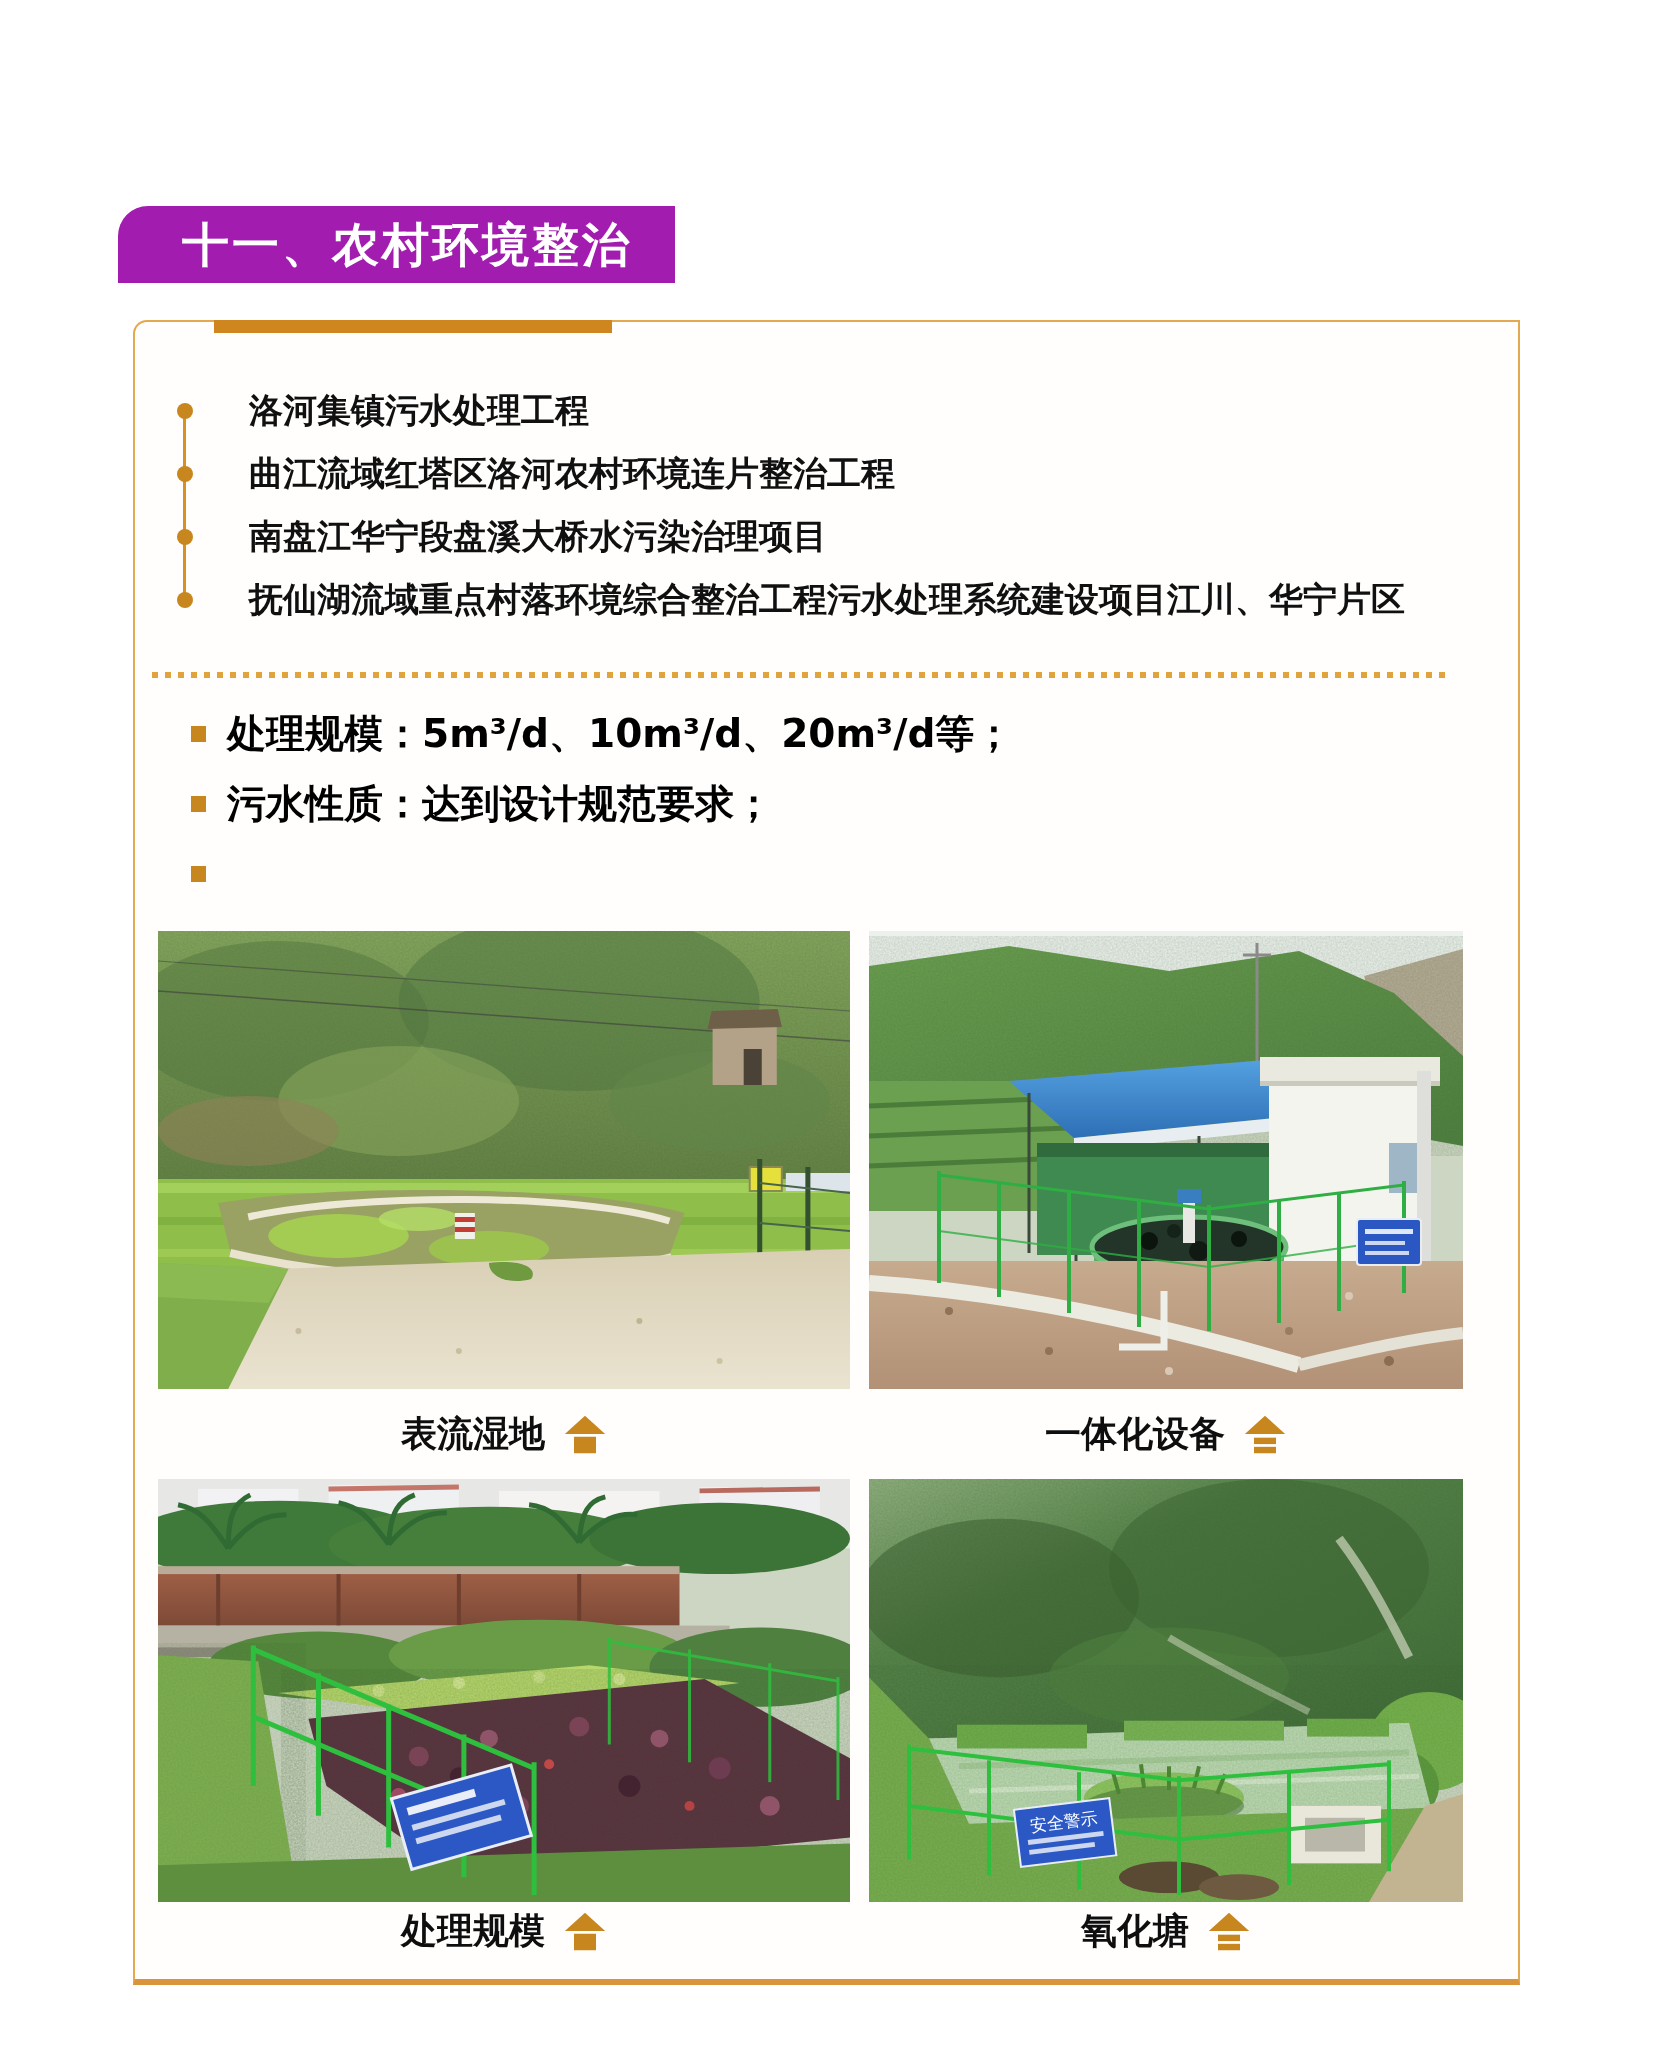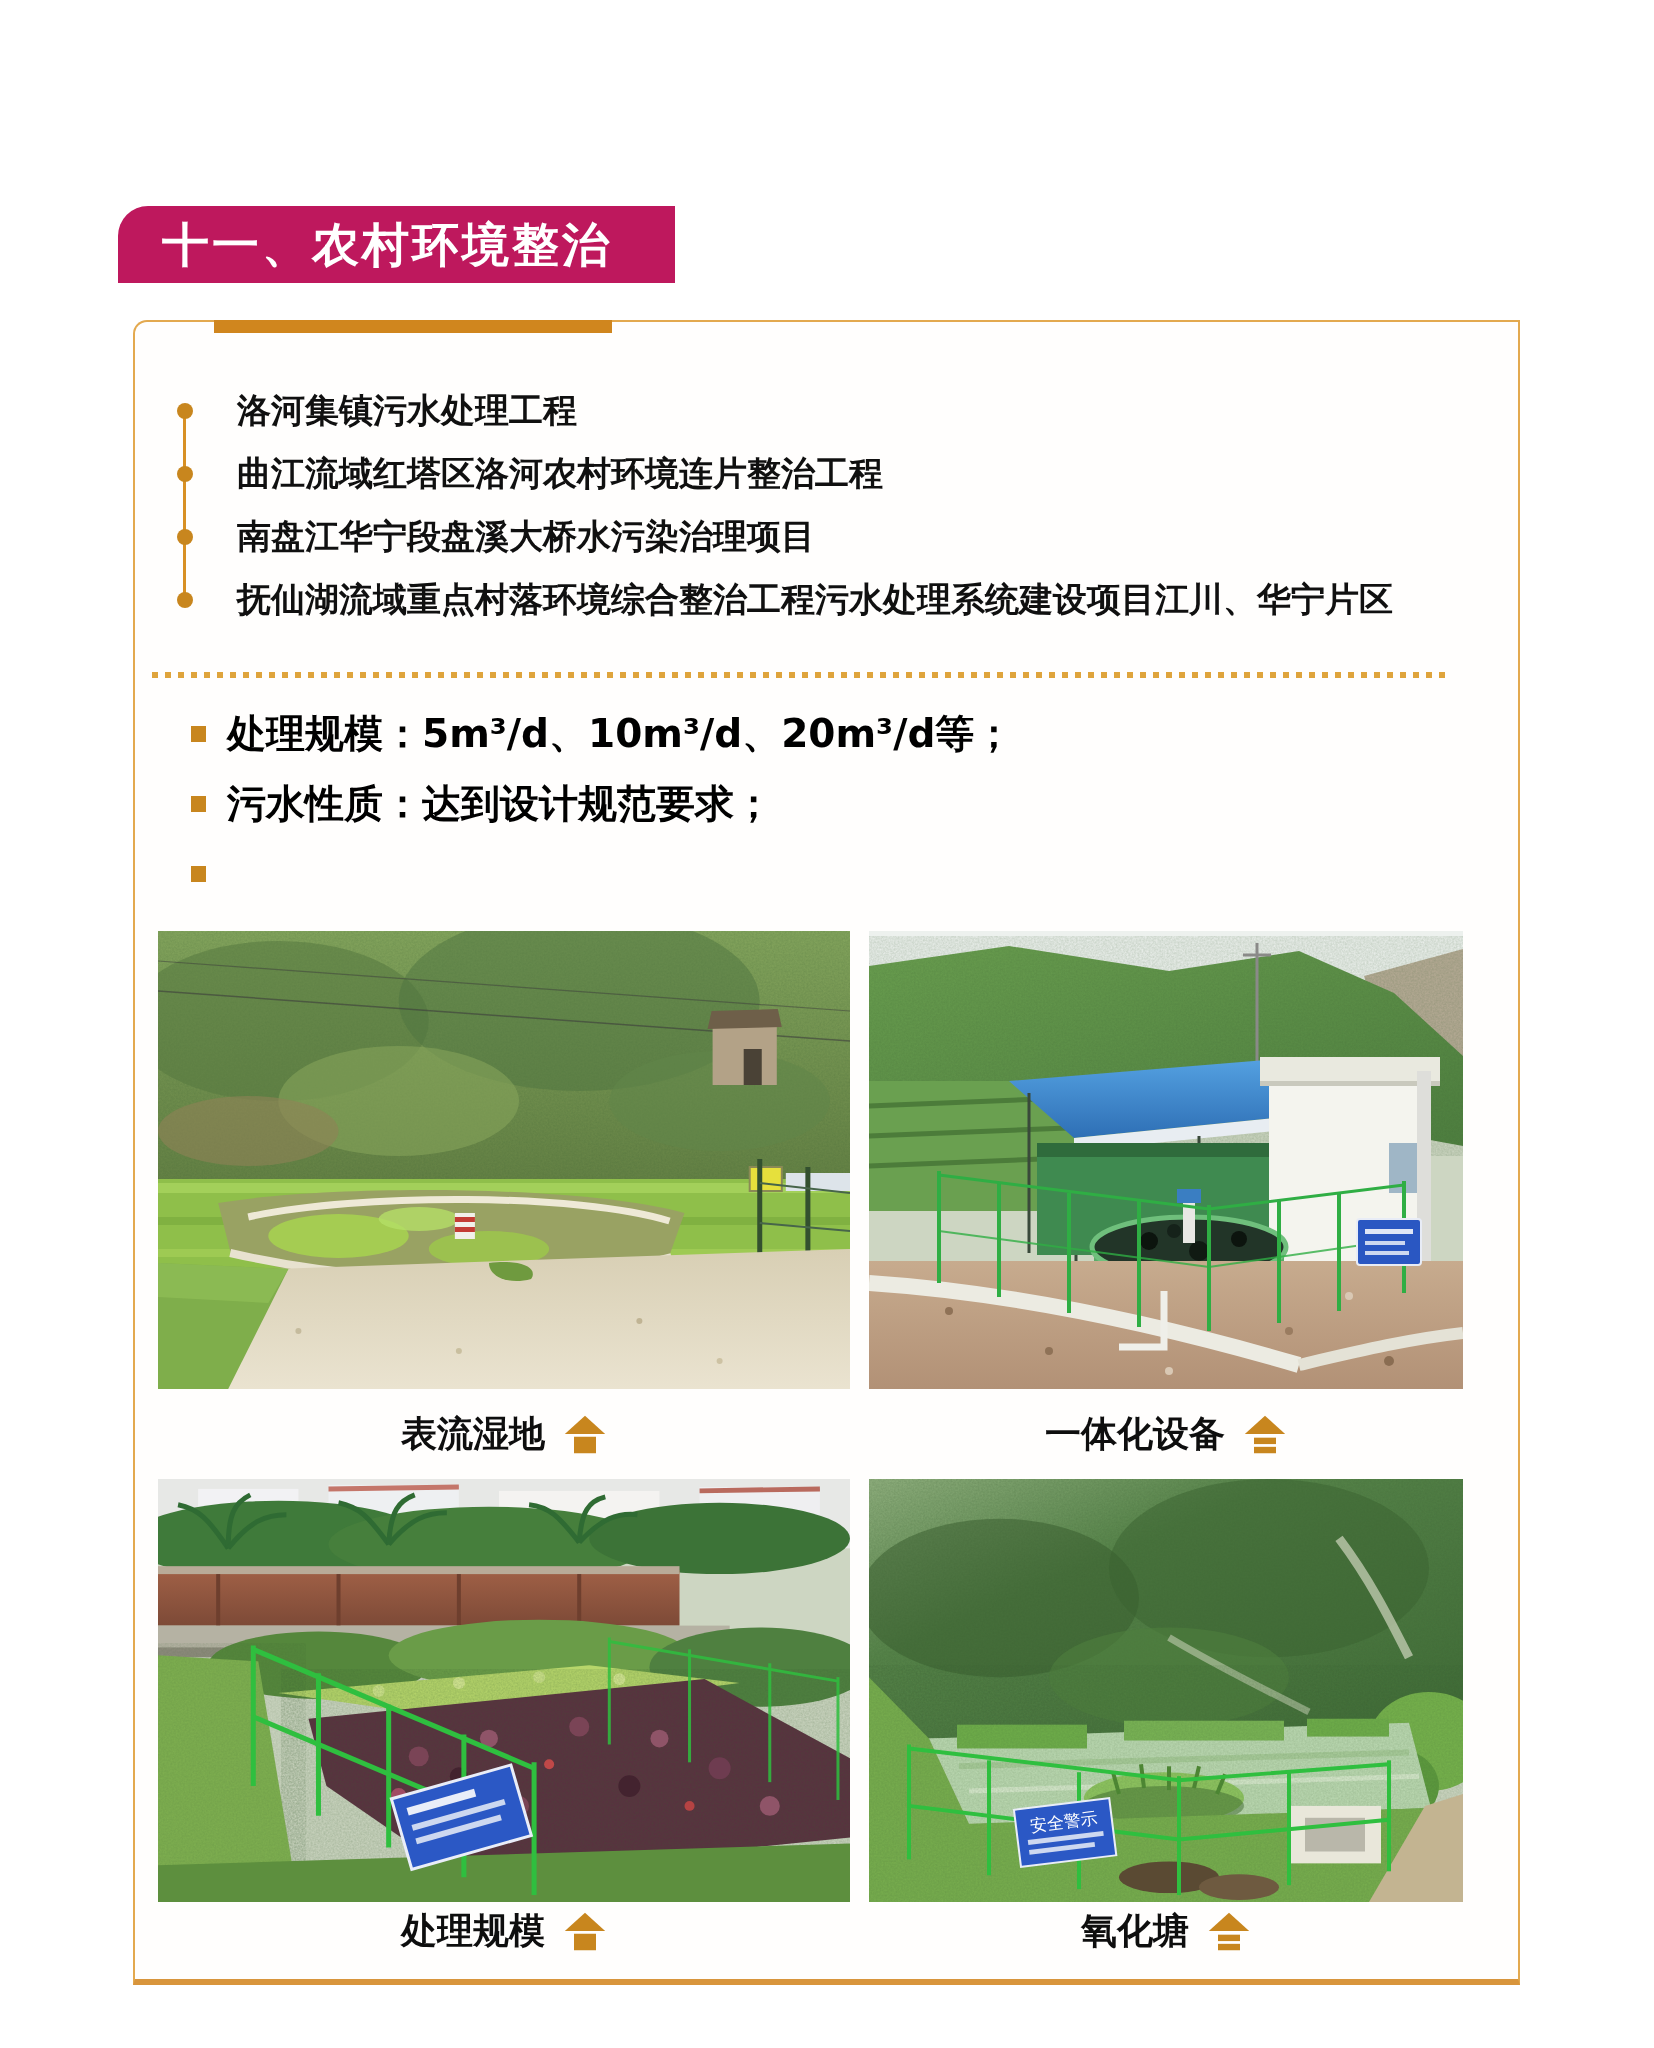--- a/index.html
+++ b/index.html
@@ -6,22 +6,22 @@
   html,body { margin:0; padding:0; background:#ffffff; }
   .page {
     position:relative; width:1654px; height:2048px; background:#ffffff;
     font-family:"DejaVu Sans","Liberation Sans",sans-serif; color:#111;
     overflow:hidden;
   }
 
   
   .title-banner {
     position:absolute; left:118px; top:206px; width:557px; height:77px;
-    background:#be185d; border-radius:30px 0 0 0;
-    display:flex; align-items:center; padding-left:44px;
+    background:#a21caf; border-radius:30px 0 0 0;
+    display:flex; align-items:center; padding-left:64px;
   }
   .title-banner h1 {
     margin:0; color:#ffffff; font-size:47px; font-weight:700; letter-spacing:3px;
     line-height:1;
   }
 
   
   .content-box {
     position:absolute; left:133px; top:320px; width:1387px; height:1665px;
     background:#fffefd;
@@ -35,21 +35,21 @@
 
   
   .project-list {
     position:absolute; left:42px; top:57px; margin:0; padding:0; list-style:none;
   }
   .project-connector {
     position:absolute; left:6px; top:34px; width:3px; height:188px;
     background:#D89024;
   }
   .project-list li {
-    position:relative; height:63px; display:flex; align-items:center; gap:44px;
+    position:relative; height:63px; display:flex; align-items:center; gap:56px;
   }
   .project-dot {
     width:16px; height:16px; border-radius:50%; background:#C8861E; flex:0 0 16px;
   }
   .project-label { font-size:34px; font-weight:700; color:#101010; white-space:nowrap; }
 
   
   .dotted-divider {
     position:absolute; left:17px; top:350px; width:1300px; height:6px;
     background-image:repeating-linear-gradient(90deg,#DFA43C 0 6px,transparent 6px 13px);

